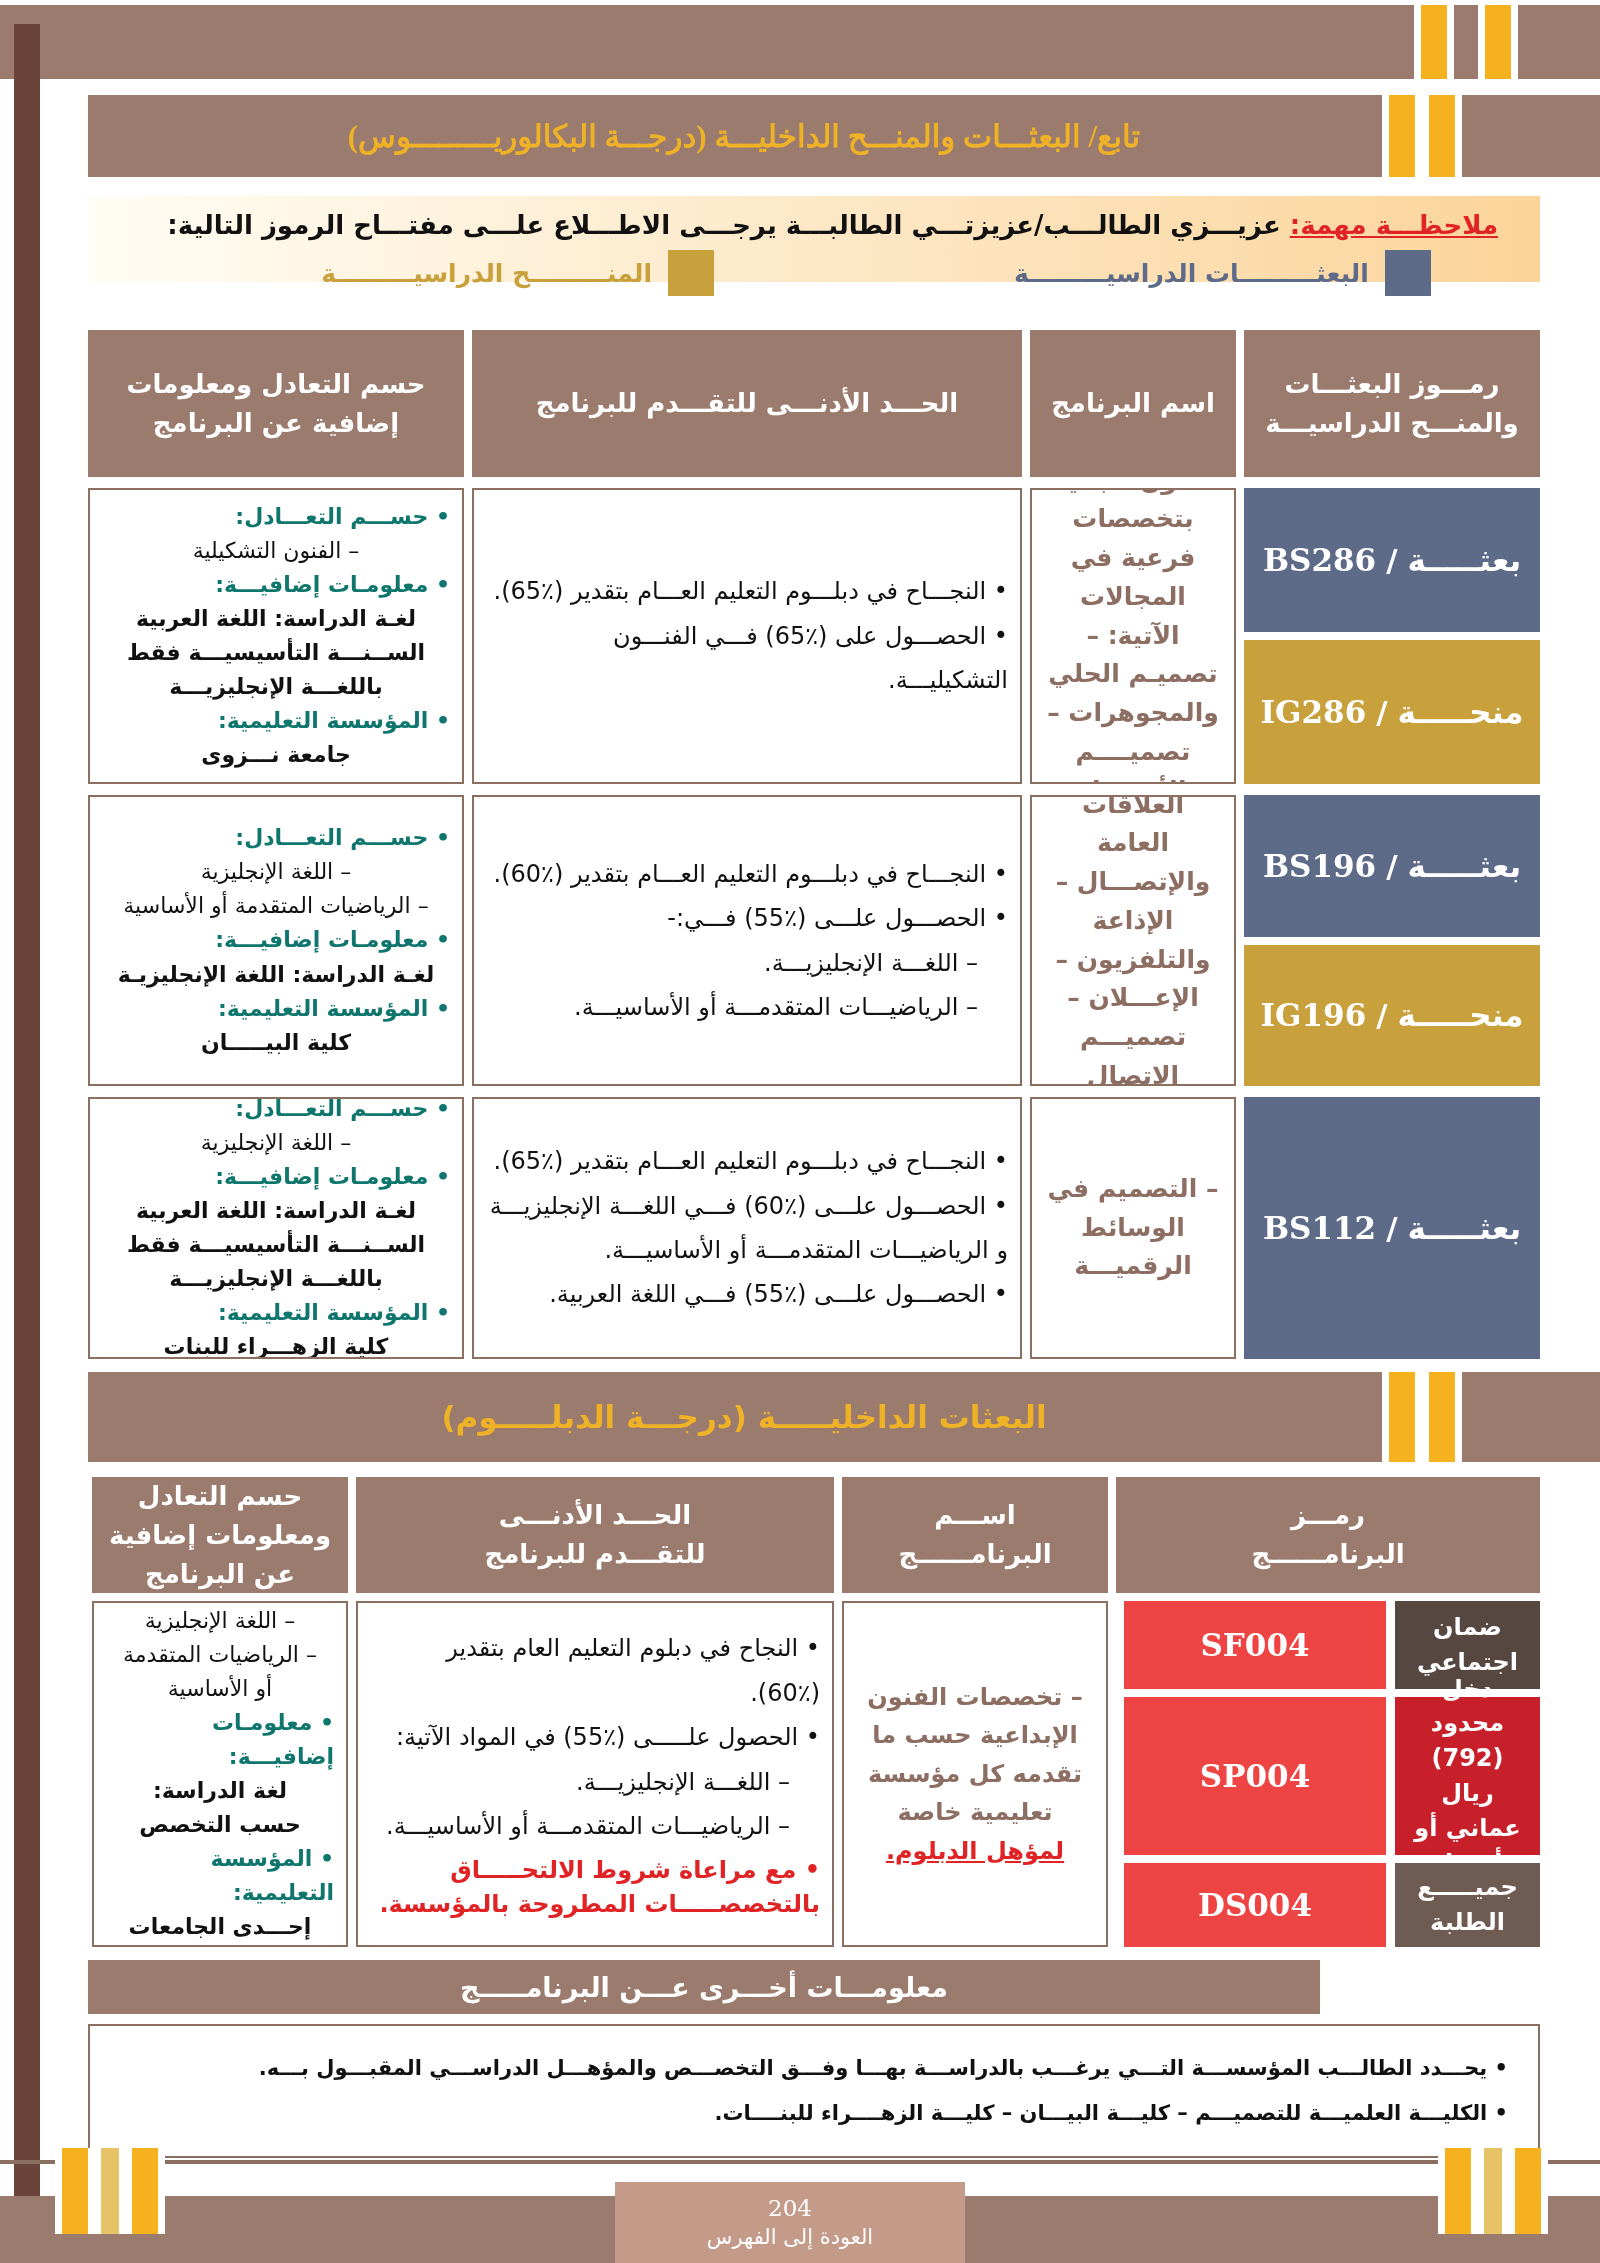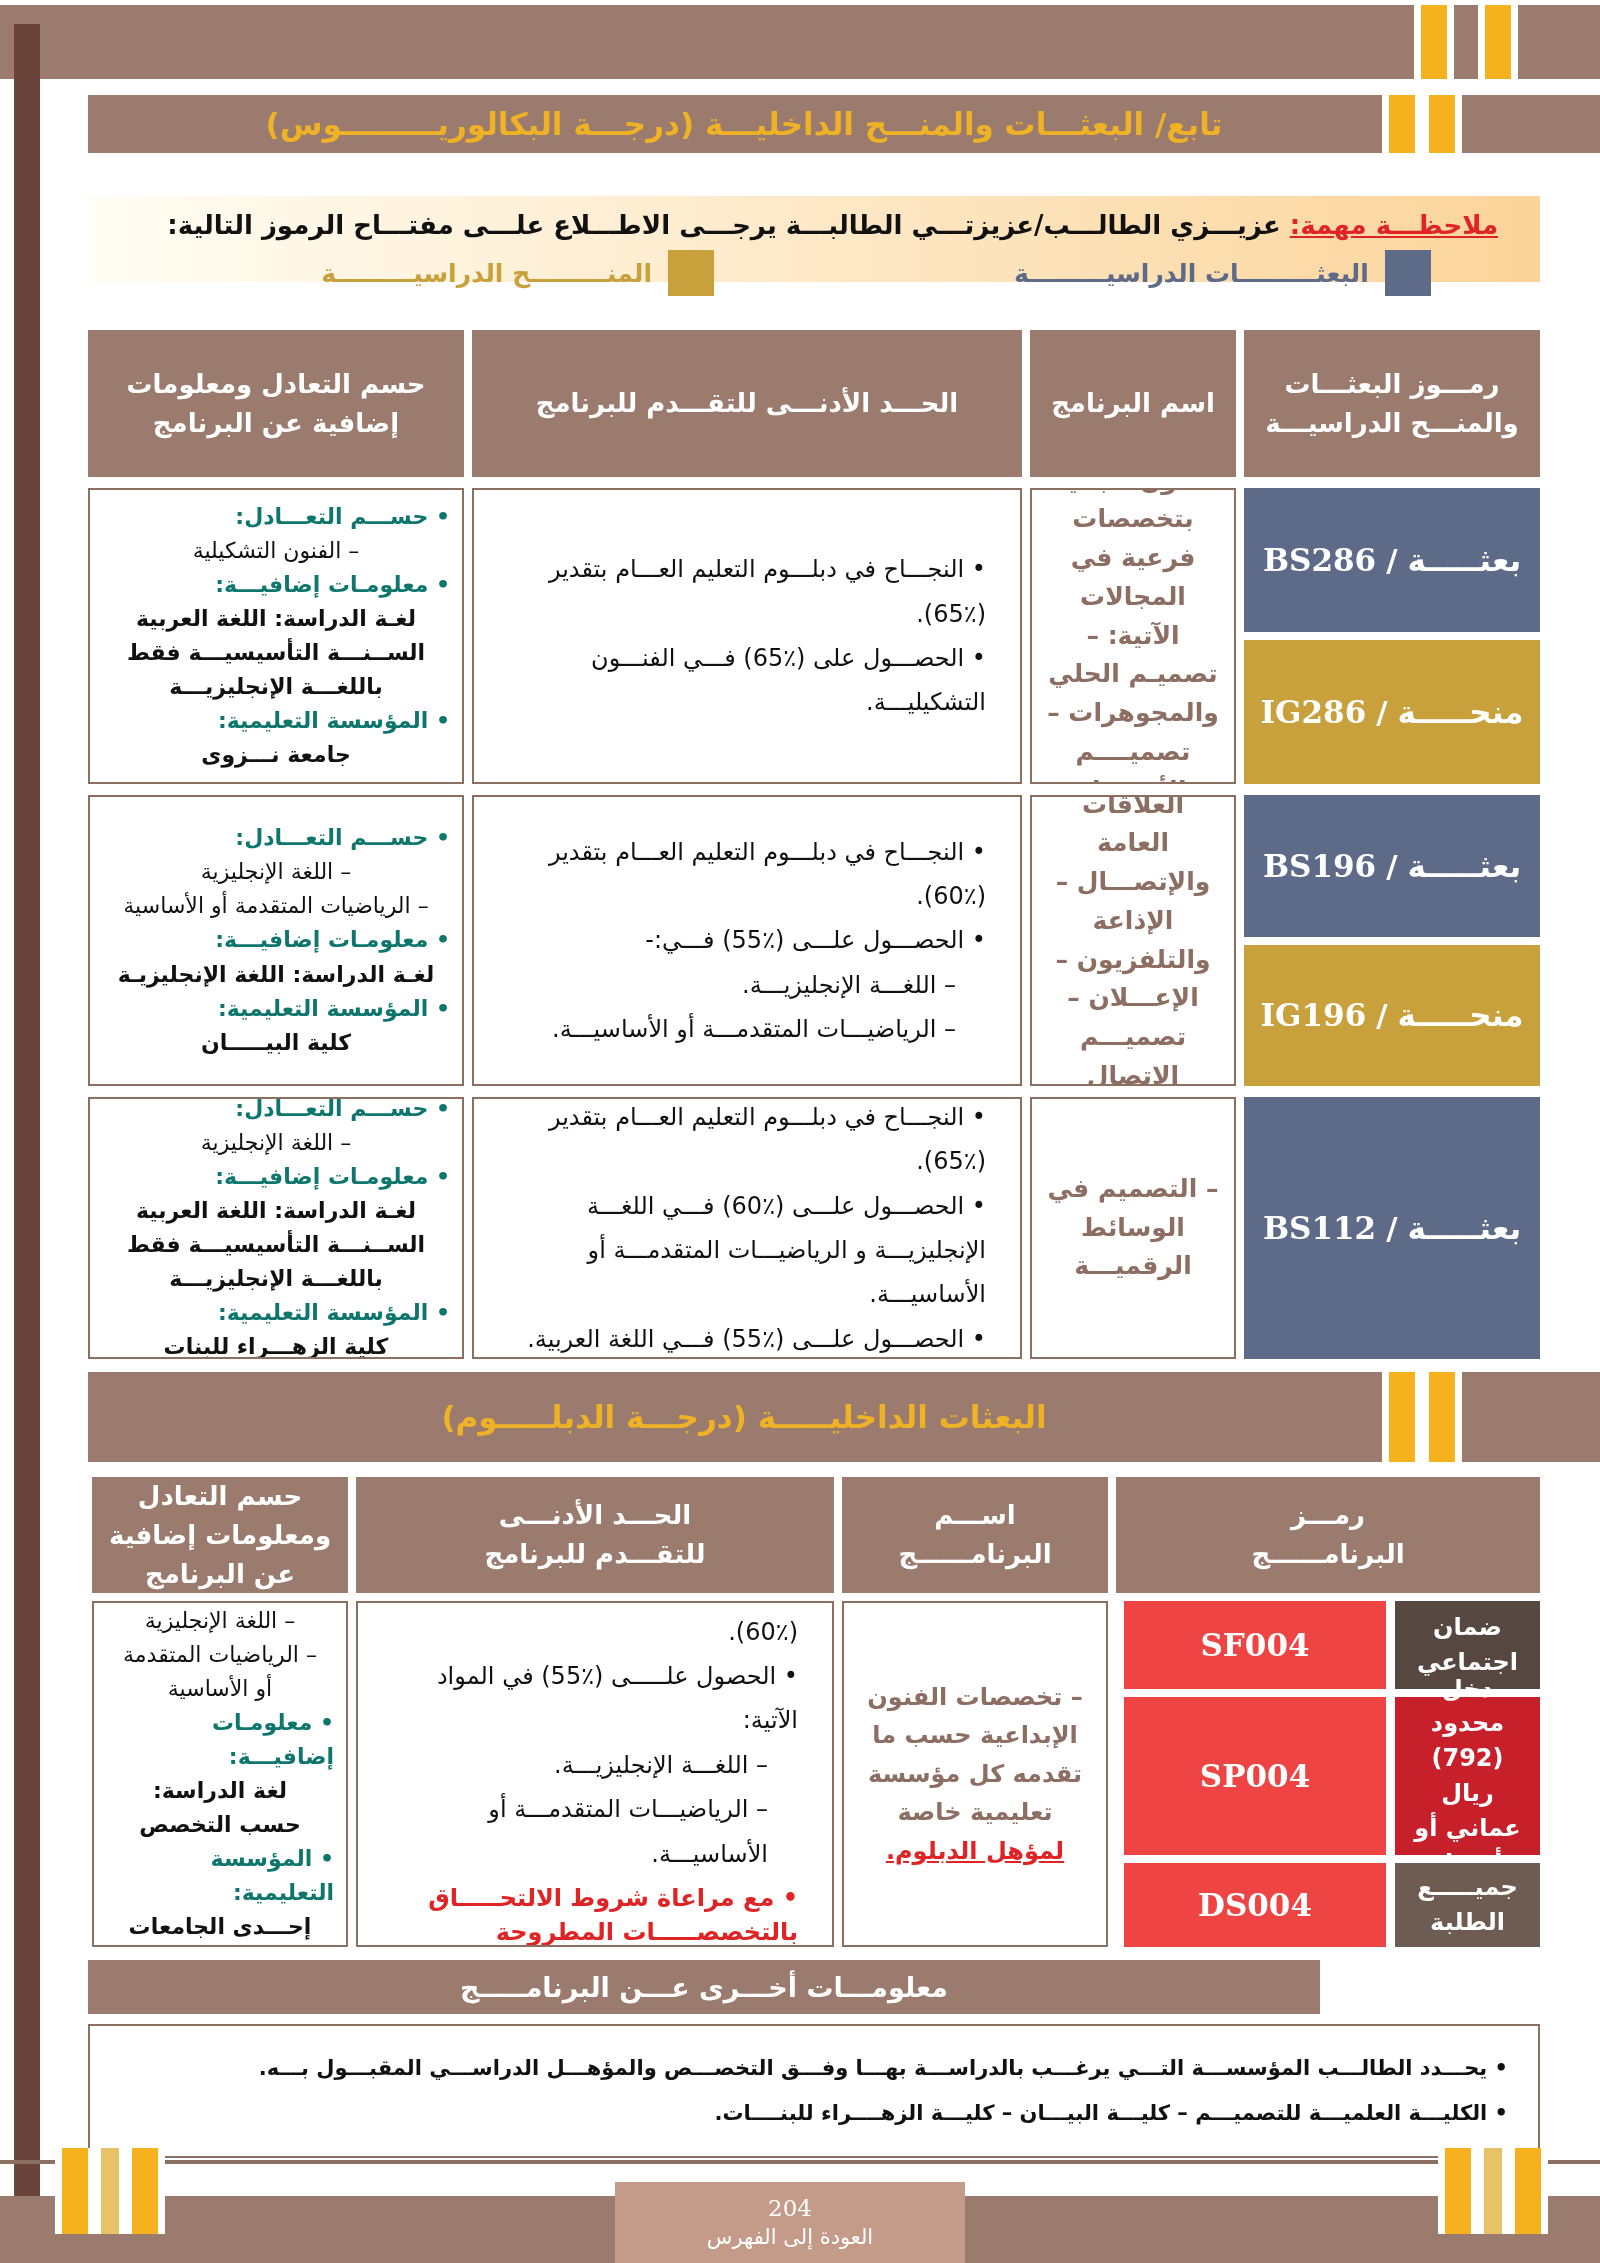--- a/index.html
+++ b/index.html
@@ -39,21 +39,21 @@
       justify-content:center;text-align:center;white-space:pre-line;line-height:1.5;}
   .cell{background:#fff;border:2px solid #8b7062;box-sizing:border-box;overflow:hidden;}
   .codes-stack{display:flex;flex-direction:column;gap:8px;}
   .code-cell{flex:1;display:flex;align-items:center;justify-content:center;color:#fff;
              font-weight:bold;font-size:31px;gap:10px;}
   .code-cell .lat{font-family:"DejaVu Serif",serif;}
   .cc-blue{background:#5d6b89;} .cc-gold{background:#c8a03c;}
   .name-cell{display:flex;align-items:center;justify-content:center;text-align:center;
              color:#8d6e63;font-weight:bold;font-size:25px;line-height:1.55;padding:8px 10px;}
   .min-cell{display:flex;flex-direction:column;justify-content:center;font-size:24px;
-            line-height:1.85;padding:10px 34px;text-align:right;}
+            line-height:1.85;padding:10px 12px;text-align:right;}
   .extra-cell{display:flex;flex-direction:column;justify-content:center;font-size:22px;
               line-height:1.55;padding:8px 12px;}
   .m-b{text-align:right;}
   .m-s{padding-right:30px;text-align:right;}
   .m-r{color:#e02325;font-weight:bold;text-align:right;line-height:1.4;margin-top:6px;}
   .x-h{color:#0f766e;font-weight:bold;text-align:right;}
   .x-c{text-align:center;}
   .x-b{text-align:center;font-weight:bold;}
 
   
@@ -89,21 +89,21 @@
   <div class="top-band">
     <div class="stripes" style="right:82px;">
       <div class="stripe-y"></div>
       <div class="stripe-gap"></div>
       <div class="stripe-y"></div>
     </div>
   </div>
 
   <div class="left-rail"></div>
 
-  <div class="sec-header" style="top:95px;height:58px;">
+  <div class="sec-header" style="top:95px;height:82px;font-family:Liberation Serif, serif;">
     <div class="sec-title">تابع/ البعثـــات والمنـــح الداخليـــة (درجـــة البكالوريـــــــــوس)</div>
     <div class="stripes hdr-stripes">
       <div class="stripe-y"></div>
       <div class="stripe-y"></div>
     </div>
   </div>
 
   <div class="note-box">
     <div class="note-line1">
       <span class="note-label">ملاحظـــة مهمة:</span><span> عزيـــزي الطالـــب/عزيزتـــي الطالبـــة يرجـــى الاطـــلاع علـــى مفتـــاح الرموز التالية:</span>

